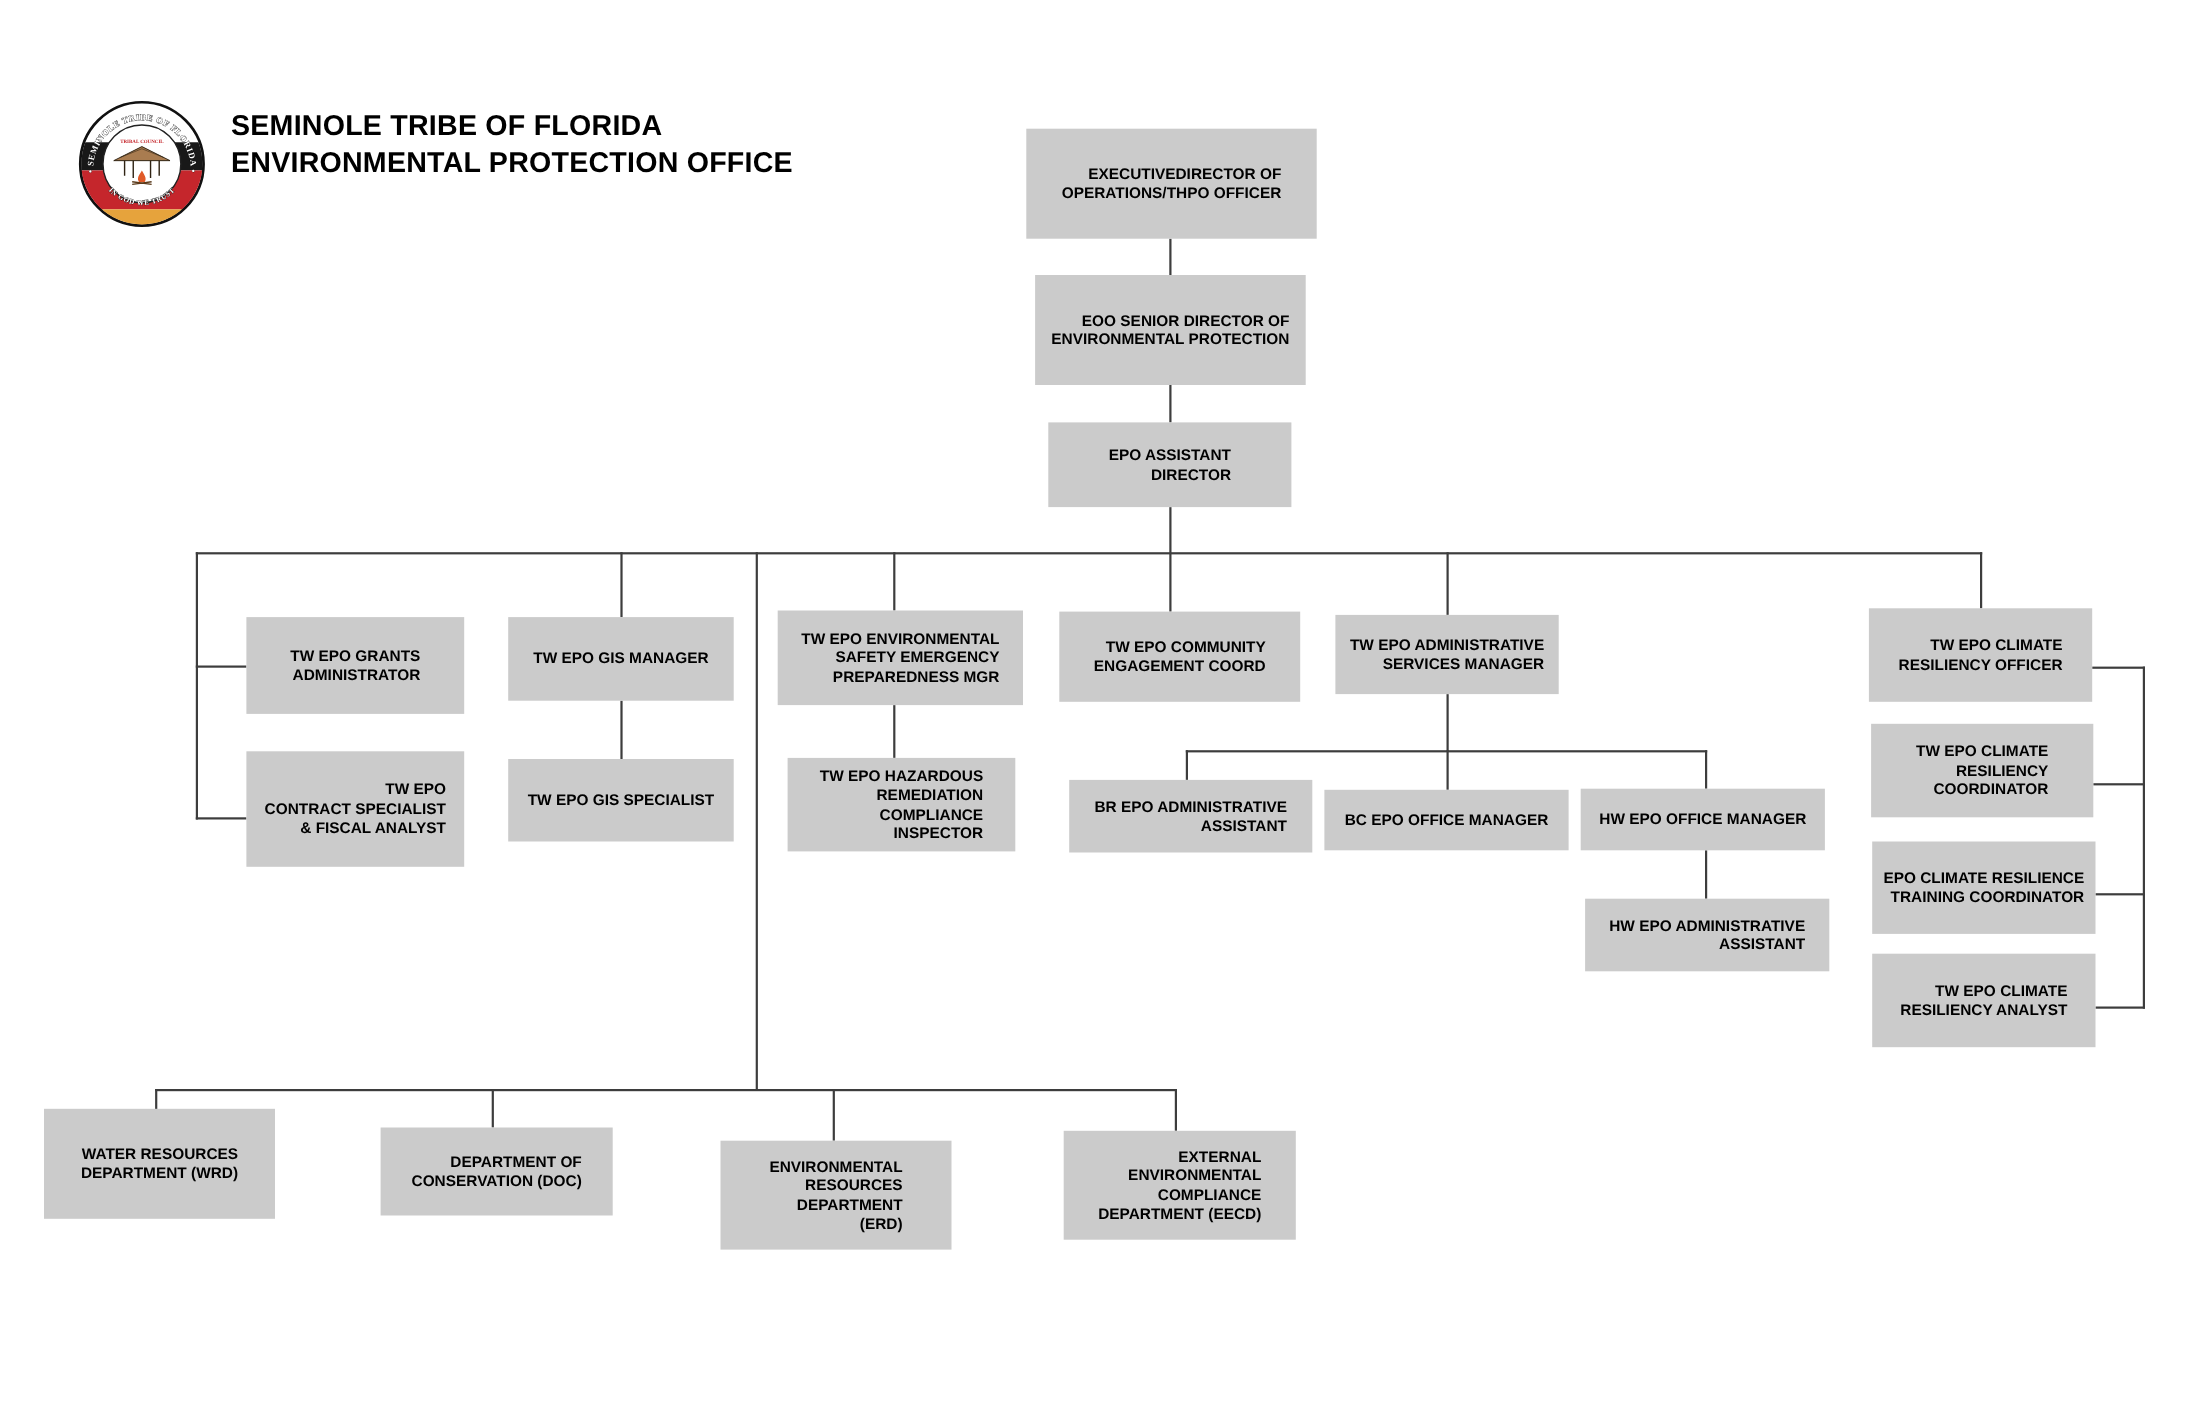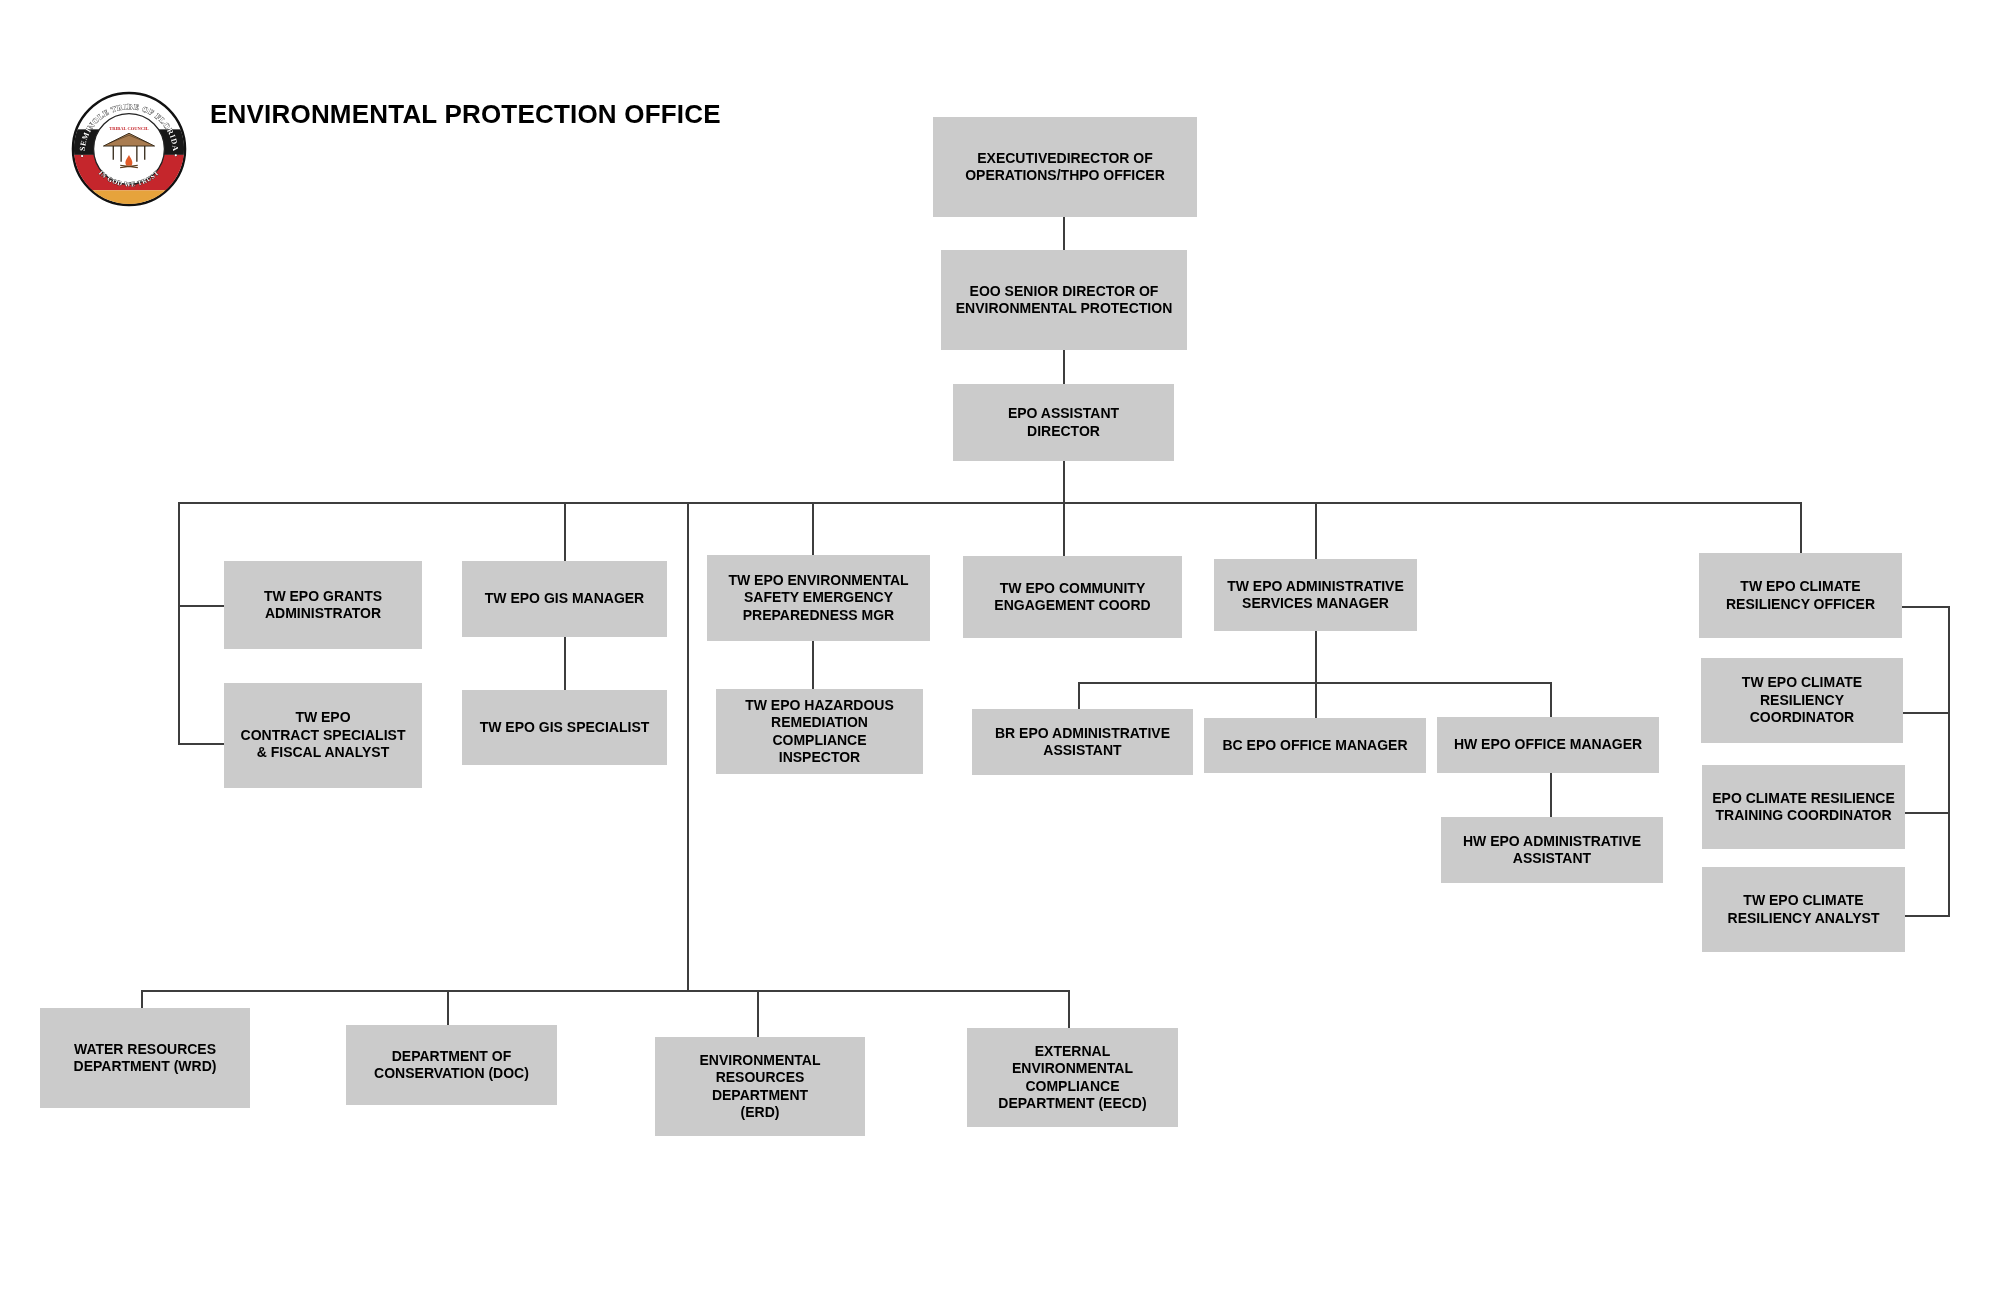--- a/index.html
+++ b/index.html
@@ -4,21 +4,21 @@
 <style>
   html,body{margin:0;padding:0;background:#ffffff;}
   .canvas{position:relative;width:2000px;height:1294px;background:#fff;overflow:hidden;
           font-family:"Liberation Sans","DejaVu Sans",sans-serif;}
   
   .brand{position:absolute;left:70px;top:90px;display:flex;align-items:flex-start;gap:22px;}
   .logo{width:118px;height:118px;display:block;}
   .title{padding-top:8px;font-weight:bold;font-size:26px;line-height:1.27;color:#000;letter-spacing:.2px;white-space:nowrap;}
   
   .node{position:absolute;background:var(--box_fill,#cbcbcb);color:var(--text,#000);
-        display:flex;align-items:center;justify-content:center;text-align:center;
+        display:flex;align-items:center;justify-content:center;text-align:right;
         font-weight:bold;font-size:14px;line-height:1.24;white-space:pre-line;
         padding:20px 6px;box-sizing:border-box;}
   
   .lh,.lv{position:absolute;background:var(--line,#3d3d3d);}
   .lh{height:2px;}
   .lv{width:2px;}
   
   .arc{font-family:"Liberation Serif","DejaVu Serif",serif;font-weight:bold;fill:#fff;
        stroke:#000;stroke-width:.5;paint-order:stroke;letter-spacing:.6px;}
   .council{font-family:"Liberation Serif","DejaVu Serif",serif;font-weight:bold;
@@ -56,20 +56,21 @@
         <path d="M51,79 L69,76.5 M51,76.5 L69,79" stroke="#5a3a1a" stroke-width="1.2"></path>
       </g>
       <text class="arc" font-size="8">
         <textPath href="#arcTop" startOffset="50%" text-anchor="middle">• SEMINOLE TRIBE OF FLORIDA •</textPath>
       </text>
       <text class="arc" font-size="6.6">
         <textPath href="#arcBot" startOffset="50%" text-anchor="middle">IN GOD WE TRUST</textPath>
       </text>
     </svg>
     <div class="title">
+      <div>SEMINOLE TRIBE OF FLORIDA</div>
       <div>ENVIRONMENTAL PROTECTION OFFICE</div>
     </div>
   </div>
 
   <div class="lv" style="left:1063px;top:217px;height:33px"></div>
   <div class="lv" style="left:1063px;top:350px;height:34px"></div>
   <div class="lv" style="left:1063px;top:461px;height:95px"></div>
   <div class="lh" style="left:178px;top:502px;width:1624px"></div>
   <div class="lv" style="left:178px;top:502px;height:243px"></div>
   <div class="lh" style="left:178px;top:605px;width:46px"></div>

